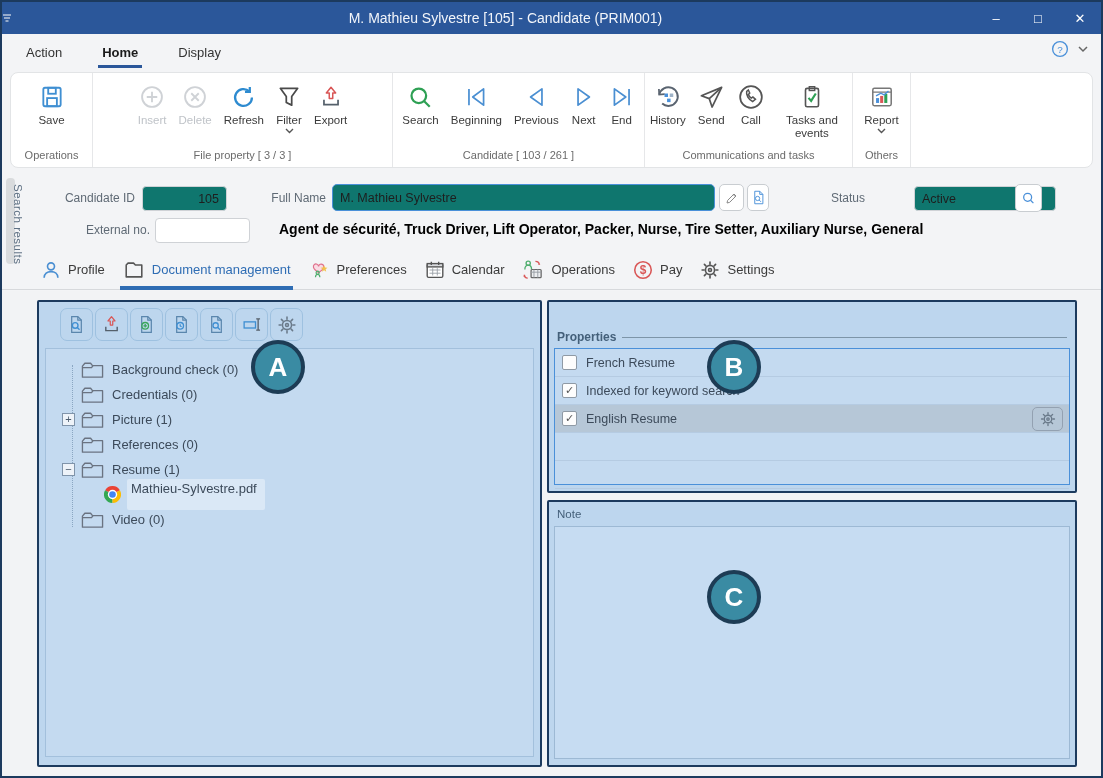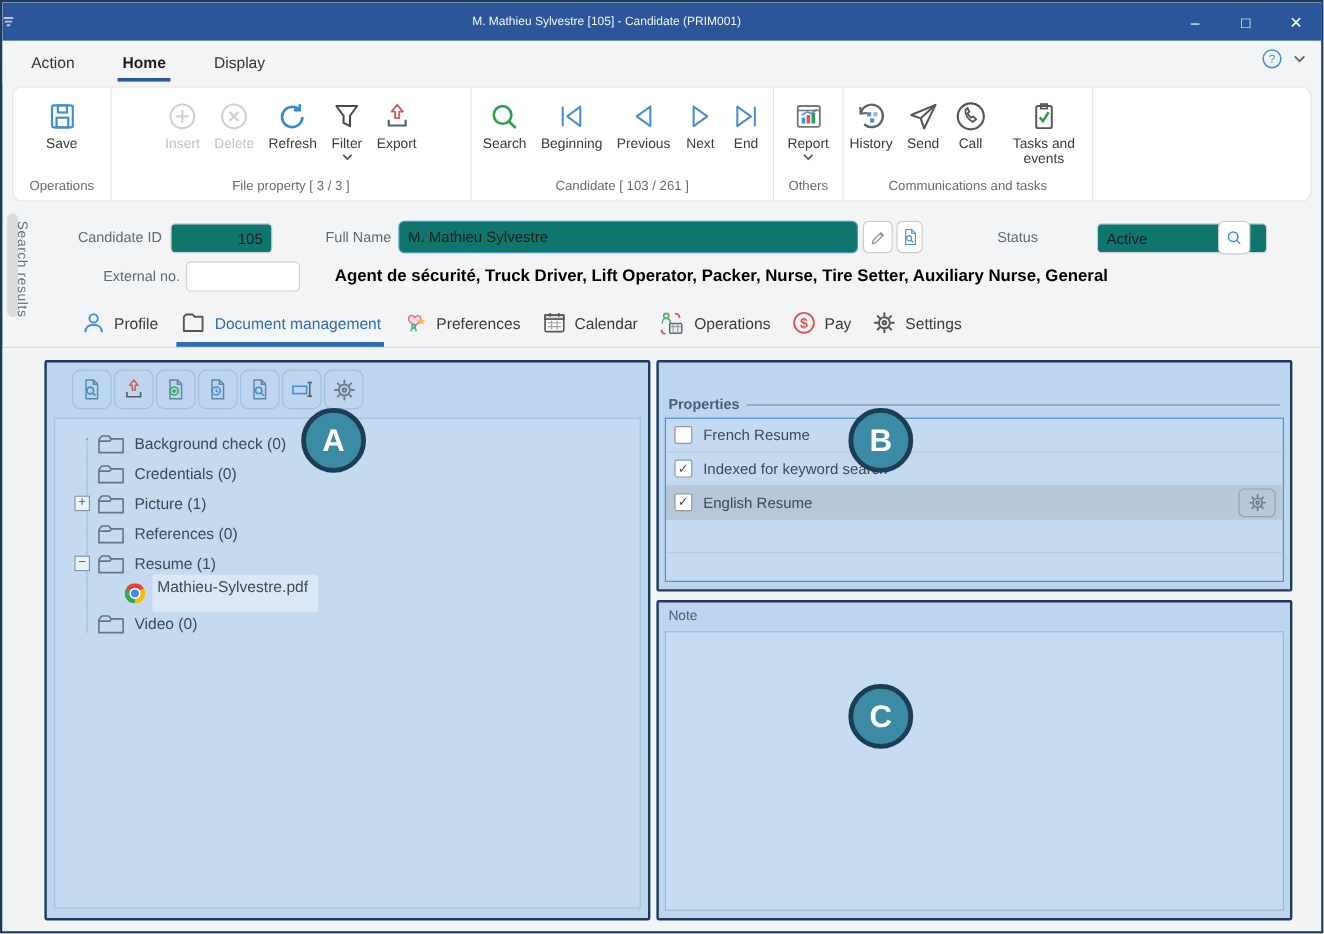--- a/index.html
+++ b/index.html
@@ -5,21 +5,21 @@
   * { box-sizing: border-box; margin: 0; padding: 0; }
   html,body { width:1103px; height:778px; }
   body { font-family:"Liberation Sans", sans-serif; background:#f3f4f6; }
   .stage { position:relative; width:1103px; height:778px; background:#f3f4f6;
            border:2px solid #1c3a5e; overflow:hidden; }
 
   
   .titlebar { position:absolute; left:0; top:0; right:0; height:32px; background:#2b579a;
               display:flex; align-items:center; color:#fff; }
   .app-icon { width:34px; text-align:center; color:#b9c6da; font-size:9px; }
-  .tb-title { flex:1; text-align:center; font-size:10px; color:#f2f5fa; }
+  .tb-title { flex:1; text-align:center; font-size:14px; color:#f2f5fa; }
   .tb-btns { display:flex; }
   .tb-btn { width:42px; height:32px; display:flex; align-items:center; justify-content:center;
             font-size:13px; color:#fff; cursor:default; }
 
   
   .menubar { position:absolute; left:0; top:32px; right:0; height:36px; display:flex;
              align-items:center; padding-left:20px; background:#f3f4f6; }
   .menu-item { position:relative; height:36px; display:flex; align-items:center;
                padding:0 4px; margin-right:32px; font-size:13px; color:#333; }
   .menu-item.active { font-weight:bold; color:#1b1b1b; }
@@ -54,21 +54,21 @@
   .ffield { position:absolute; font-size:12.5px; color:#1e1e1e; border:1px solid #cfd2d6;
             border-radius:4px; background:#0f766e; padding:0 7px; height:25px;
             font-family:"Liberation Sans", sans-serif; }
   .occupations { position:absolute; left:277px; top:53px; font-size:14px; font-weight:bold;
                  color:#000000; white-space:nowrap; }
   .sq-btn { position:absolute; background:#fff; border:1px solid #c9cdd1; border-radius:5px;
             display:flex; align-items:center; justify-content:center; }
 
   
   .tabstrip { position:absolute; left:0; top:248px; right:0; height:40px;
-              display:flex; align-items:flex-end; padding-left:63px;
+              display:flex; align-items:center; padding-left:36px;
               border-bottom:1px solid #d7d9dc; }
   .tab { position:relative; height:40px; display:flex; align-items:center; gap:6px;
          padding:0 2px; margin-right:13px; font-size:13px; color:#3b3b3b; cursor:default; }
   .tab.active { color:#2f6db4; }
   .tab.active::after { content:""; position:absolute; left:0; right:0; bottom:0; height:4px;
                        background:#2f6db4; }
 
   
   .content { position:absolute; left:0; top:289px; right:0; bottom:0; background:#f2f3f5; }
   .panel { position:absolute; background:#bdd6ee; border:2px solid #1c3a5e; border-radius:2px; }
@@ -274,20 +274,66 @@
                 <polygon points="5,4.5 15.5,12 5,19.5"></polygon>
                 <path d="M18.5 4.5v15"></path>
               </svg>
           </span>
           <span class="rlbl">End</span>
         </div>
       </div>
       <div class="rcaption">Candidate [ 103 / 261 ]</div>
     </div>
 
+    <div class="rgroup g-comm">
+      <div class="rbuttons">
+        <div class="rbtn">
+          <span class="ric">
+            <svg width="28" height="28" viewBox="0 0 24 24" fill="none">
+                <path d="M4.5 10A8 8 0 1 1 7 17.6" stroke="#5a6470" stroke-width="1.7"></path>
+                <polyline points="4.2,5.2 4.5,10 9.2,9.6" stroke="#5a6470" stroke-width="1.5"></polyline>
+                <rect x="9" y="9" width="3" height="3" fill="#4a90d9"></rect>
+                <rect x="13.5" y="9" width="3" height="3" fill="#9fb3c8"></rect>
+                <rect x="11.2" y="13.4" width="3" height="3" fill="#4a90d9"></rect>
+              </svg>
+          </span>
+          <span class="rlbl">History</span>
+        </div>
+        <div class="rbtn">
+          <span class="ric">
+            <svg width="27" height="27" viewBox="0 0 24 24" fill="none" stroke="#555" stroke-width="1.5" stroke-linejoin="round">
+                <path d="M21 3L3 10.5l7 2.5 2.5 7.5z"></path>
+                <path d="M10 13L21 3"></path>
+              </svg>
+          </span>
+          <span class="rlbl">Send</span>
+        </div>
+        <div class="rbtn">
+          <span class="ric">
+            <svg width="28" height="28" viewBox="0 0 24 24" fill="none" stroke="#555">
+                <circle cx="12" cy="12" r="9.3" stroke-width="1.5"></circle>
+                <path d="M8.3 7.3c-.7 3.1 1.6 7 5.1 8.6l2.4-1.9-2.2-2-1.4.9c-1.2-.8-2-1.8-2.4-3.1l1.1-1.2-1.2-2.6z" stroke-width="1.3"></path>
+              </svg>
+          </span>
+          <span class="rlbl">Call</span>
+        </div>
+        <div class="rbtn">
+          <span class="ric">
+            <svg width="26" height="26" viewBox="0 0 24 24" fill="none">
+                <rect x="6" y="4" width="12" height="17" rx="1.5" stroke="#555" stroke-width="1.5"></rect>
+                <rect x="9.5" y="2.5" width="5" height="3.5" stroke="#555" stroke-width="1.3"></rect>
+                <polyline points="8.8,12.8 11.2,15.6 15.5,8.8" stroke="#2ea054" stroke-width="2"></polyline>
+              </svg>
+          </span>
+          <span class="rlbl">Tasks and events</span>
+        </div>
+      </div>
+      <div class="rcaption">Communications and tasks</div>
+    </div>
+
     <div class="rgroup g-oth">
       <div class="rbuttons">
         <div class="rbtn">
           <span class="ric">
             <svg width="26" height="26" viewBox="0 0 24 24" fill="none">
                 <rect x="3.5" y="4" width="17" height="16" rx="1.5" stroke="#777" stroke-width="1.4"></rect>
                 <path d="M3.5 7.5h17" stroke="#777" stroke-width="1.2"></path>
                 <rect x="6.5" y="13" width="2.8" height="4.5" fill="#4a90d9"></rect>
                 <rect x="10.3" y="11" width="2.8" height="6.5" fill="#d95757"></rect>
                 <rect x="14.1" y="9.2" width="2.8" height="8.3" fill="#2ea054"></rect>
@@ -296,66 +342,20 @@
           </span>
           <span class="rlbl">Report</span>
           <span class="chev">
             <svg width="9" height="6" viewBox="0 0 9 6">
                 <polyline points="1,1 4.5,4.5 8,1" fill="none" stroke="#555" stroke-width="1.4"></polyline>
               </svg>
           </span>
         </div>
       </div>
       <div class="rcaption">Others</div>
-    </div>
-
-    <div class="rgroup g-comm">
-      <div class="rbuttons">
-        <div class="rbtn">
-          <span class="ric">
-            <svg width="28" height="28" viewBox="0 0 24 24" fill="none">
-                <path d="M4.5 10A8 8 0 1 1 7 17.6" stroke="#5a6470" stroke-width="1.7"></path>
-                <polyline points="4.2,5.2 4.5,10 9.2,9.6" stroke="#5a6470" stroke-width="1.5"></polyline>
-                <rect x="9" y="9" width="3" height="3" fill="#4a90d9"></rect>
-                <rect x="13.5" y="9" width="3" height="3" fill="#9fb3c8"></rect>
-                <rect x="11.2" y="13.4" width="3" height="3" fill="#4a90d9"></rect>
-              </svg>
-          </span>
-          <span class="rlbl">History</span>
-        </div>
-        <div class="rbtn">
-          <span class="ric">
-            <svg width="27" height="27" viewBox="0 0 24 24" fill="none" stroke="#555" stroke-width="1.5" stroke-linejoin="round">
-                <path d="M21 3L3 10.5l7 2.5 2.5 7.5z"></path>
-                <path d="M10 13L21 3"></path>
-              </svg>
-          </span>
-          <span class="rlbl">Send</span>
-        </div>
-        <div class="rbtn">
-          <span class="ric">
-            <svg width="28" height="28" viewBox="0 0 24 24" fill="none" stroke="#555">
-                <circle cx="12" cy="12" r="9.3" stroke-width="1.5"></circle>
-                <path d="M8.3 7.3c-.7 3.1 1.6 7 5.1 8.6l2.4-1.9-2.2-2-1.4.9c-1.2-.8-2-1.8-2.4-3.1l1.1-1.2-1.2-2.6z" stroke-width="1.3"></path>
-              </svg>
-          </span>
-          <span class="rlbl">Call</span>
-        </div>
-        <div class="rbtn">
-          <span class="ric">
-            <svg width="26" height="26" viewBox="0 0 24 24" fill="none">
-                <rect x="6" y="4" width="12" height="17" rx="1.5" stroke="#555" stroke-width="1.5"></rect>
-                <rect x="9.5" y="2.5" width="5" height="3.5" stroke="#555" stroke-width="1.3"></rect>
-                <polyline points="8.8,12.8 11.2,15.6 15.5,8.8" stroke="#2ea054" stroke-width="2"></polyline>
-              </svg>
-          </span>
-          <span class="rlbl">Tasks and events</span>
-        </div>
-      </div>
-      <div class="rcaption">Communications and tasks</div>
     </div>
     <div class="rgroup g-rest"></div>
   </div>
 
   <div class="side-strip"></div>
   <div class="side-tab-label">Search results</div>
 
   <div class="mainform">
     <div class="flabel" style="left:30px; top:23px; width:103px;">Candidate ID</div>
     <input class="ffield" style="left: 140px; top: 18px; width: 85px; text-align: right;" readonly="" value="105">

